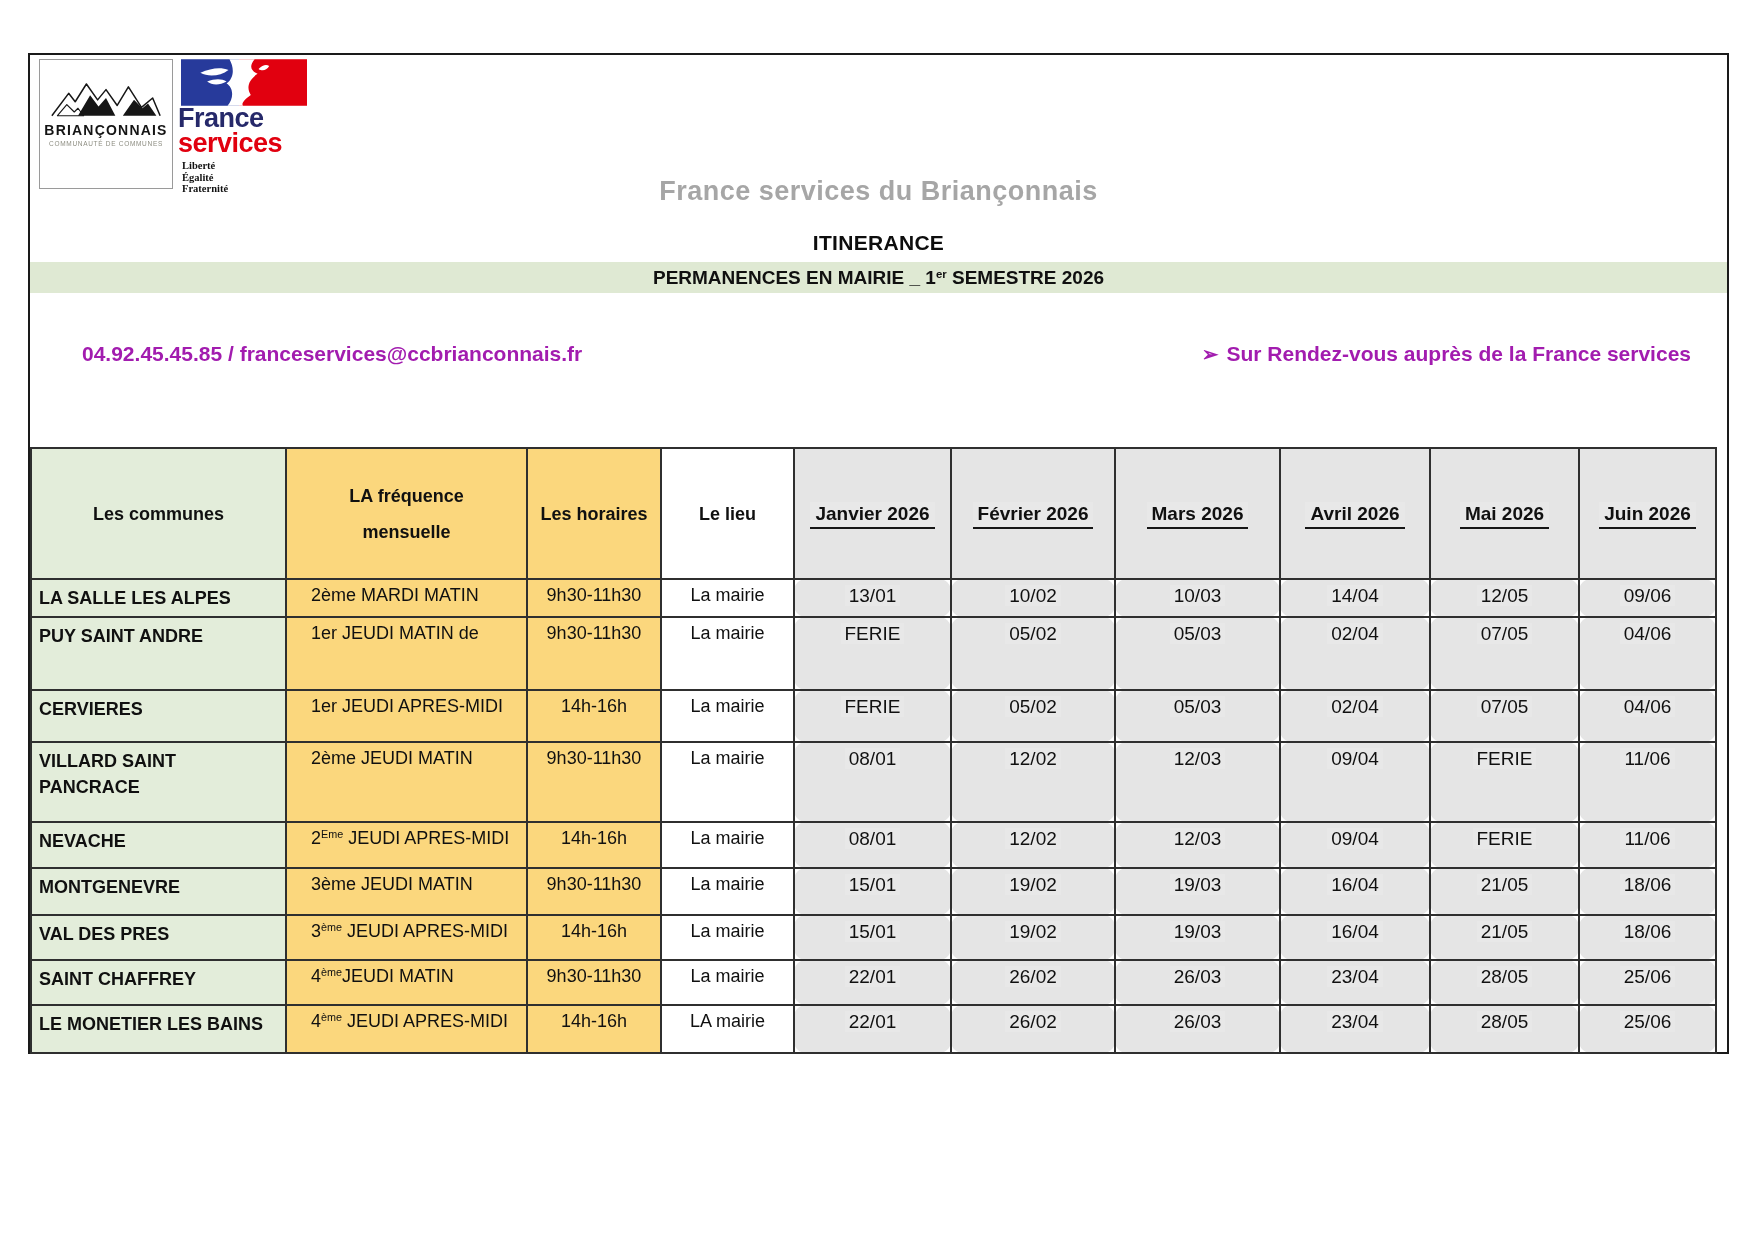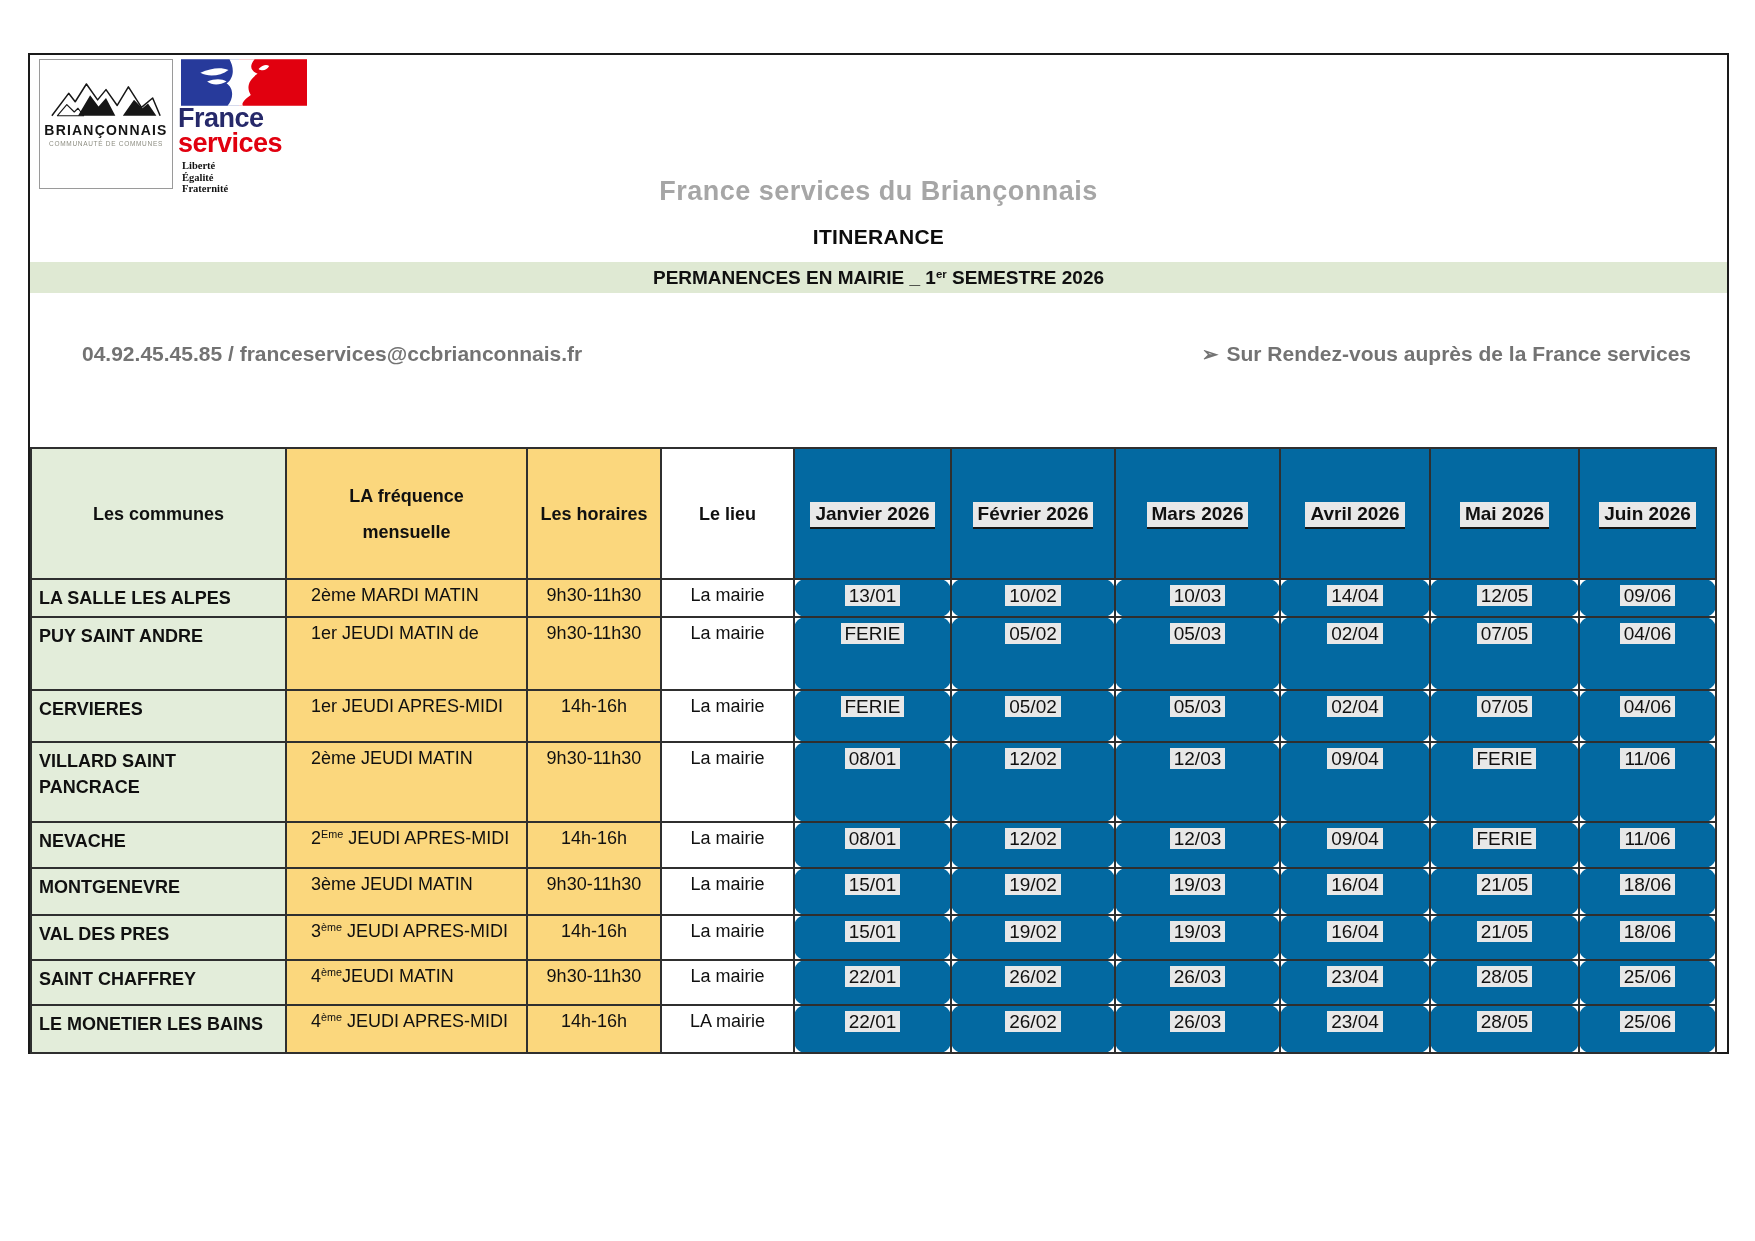--- a/index.html
+++ b/index.html
@@ -16,42 +16,42 @@
 
   .logo-fs { position:absolute; left:148px; top:4px; width:150px; }
   .logo-fs svg { display:block; margin-left:3px; }
   .fs-name { font-weight:bold; font-size:27px; line-height:25px; letter-spacing:-0.5px; }
   .fs-line1 { color:#26296a; }
   .fs-line2 { color:#e1000f; }
   .fs-motto { margin-top:4px; margin-left:4px; font-family:"Liberation Serif", serif; font-weight:bold; font-size:10.5px; line-height:11.5px; color:#111; }
 
   
   .doc-title { position:absolute; top:121px; left:0; right:0; text-align:center; font-size:27px; font-weight:bold; color:#a6a6a6; letter-spacing:.5px; }
-  .subtitle  { position:absolute; top:170px; left:0; right:0; text-align:center; font-size:21px; font-weight:bold; color:#0d0d0d; letter-spacing:.3px; }
+  .subtitle  { position:absolute; top:176px; left:0; right:0; text-align:center; font-size:21px; font-weight:bold; color:#0d0d0d; letter-spacing:.3px; }
   .banner { position:absolute; top:207px; left:0; right:0; height:31px; background:#dfe9d3; text-align:center; line-height:31px; font-size:19px; font-weight:600; color:#101010; }
   sup { font-size:0.6em; position:relative; top:-0.55em; vertical-align:baseline; }
 
-  .contact-row { position:absolute; top:287px; left:0; right:0; display:flex; justify-content:space-between; padding:0 36px 0 52px; font-size:21px; font-weight:bold; color:#737373; }
+  .contact-row { position:absolute; top:287px; left:0; right:0; display:flex; justify-content:space-between; padding:0 36px 0 52px; font-size:21px; font-weight:bold; color:#a21caf; }
   .contact-row .arrow { margin-right:8px; font-size:20px; }
 
   
   table.schedule { position:absolute; top:392px; left:0; width:1685px; border-collapse:collapse; table-layout:fixed; }
   th, td { border:2px solid #2f2f2f; overflow:hidden; }
   thead tr { height:131px; }
   th { font-size:18px; font-weight:bold; text-align:center; vertical-align:middle; line-height:36px; white-space:pre-line; color:#101010; }
   td { vertical-align:top; font-size:18px; padding-top:5px; color:#101010; }
 
   .c-commune { background:#e3edda; }
   td.c-commune { font-weight:bold; text-align:left; padding-left:7px; padding-right:4px; line-height:26px; }
   .c-freq, .c-hours { background:#fbd77d; }
   td.c-freq { text-align:left; padding-left:24px; }
   td.c-hours { text-align:center; }
   .c-place { background:#ffffff; }
   td.c-place { text-align:center; }
-  .c-month { background:#0369a1; }
+  .c-month { background:#e5e5e5; }
   td.c-month { text-align:center; font-size:19px;border-radius:12px; }
   .hl { background:#e8e8e8; padding:0 4px; }
   .month-label { background:#e8e8e8; padding:0 5px 1px; border-bottom:2px solid #161616; font-size:19px; line-height:24px; display:inline-block; }
 
   tbody tr:nth-child(1){height:38px}
   tbody tr:nth-child(2){height:73px}
   tbody tr:nth-child(3){height:52px}
   tbody tr:nth-child(4){height:80px}
   tbody tr:nth-child(5){height:46px}
   tbody tr:nth-child(6){height:47px}

